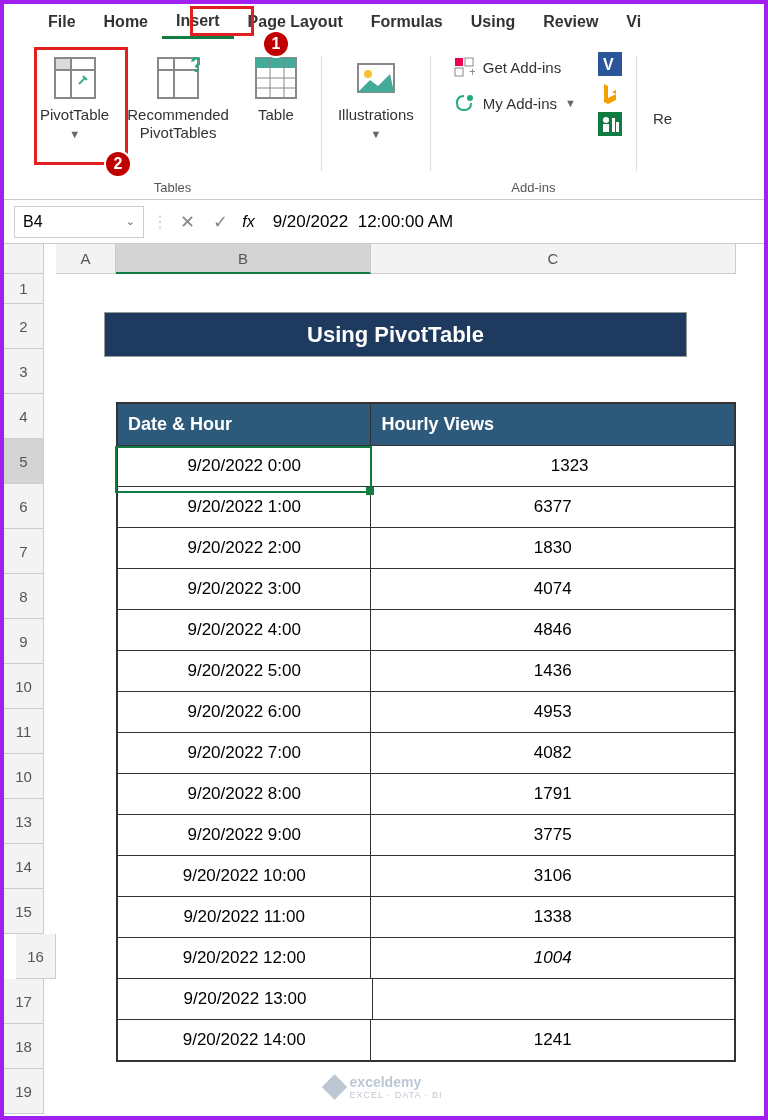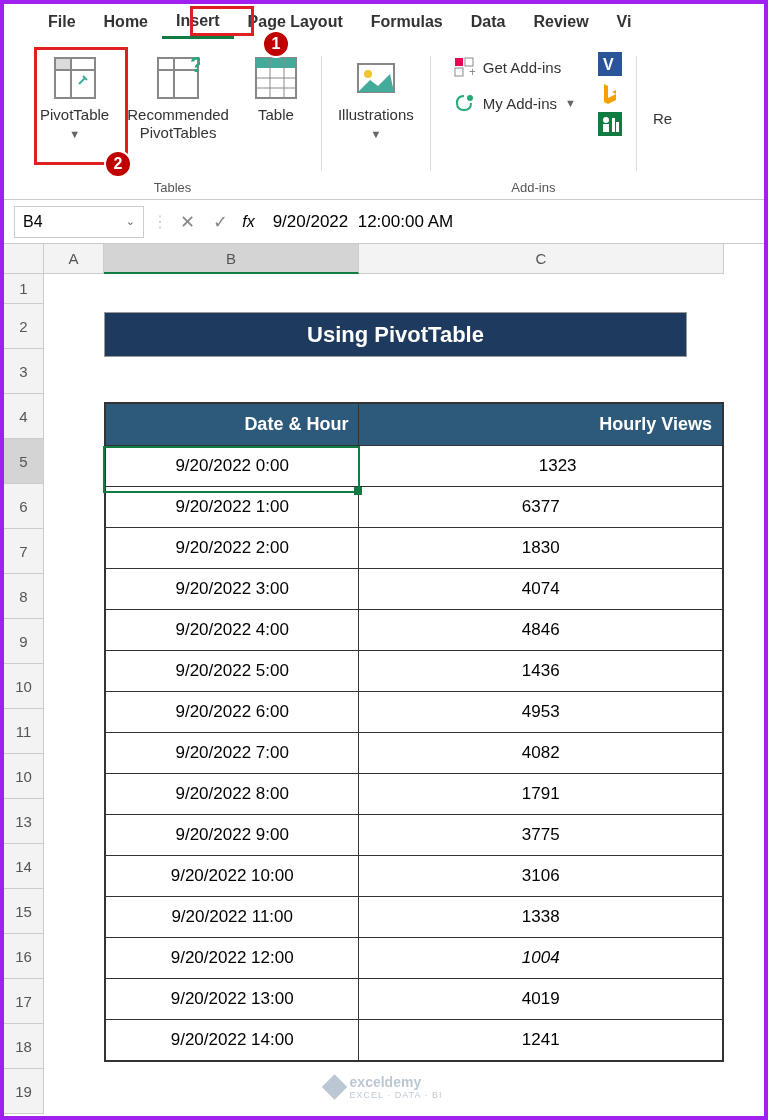--- a/index.html
+++ b/index.html
@@ -31,39 +31,39 @@
 .col-headers { display: flex; }
 .corner { width: 40px; height: 30px; background: #f3f3f3; border-right: 1px solid #ccc; border-bottom: 1px solid #ccc; }
 .col-h { height: 30px; background: #f3f3f3; border-right: 1px solid #ccc; border-bottom: 1px solid #ccc; display: flex; align-items: center; justify-content: center; font-size: 15px; color: #555; }
 .row-h { width: 40px; background: #f3f3f3; border-right: 1px solid #ccc; border-bottom: 1px solid #ccc; display: flex; align-items: center; justify-content: center; font-size: 15px; color: #555; }
 .row-h.sel { background: #d4d4d4; }
 .col-h.sel { background: #d4d4d4; border-bottom: 2px solid #107c41; }
 .grid { position: relative; }
 .title-banner { position: absolute; background: #1f3a5f; color: #fff; font-size: 22px; font-weight: bold; display: flex; align-items: center; justify-content: center; border: 1px solid #999; }
 .data-table { position: absolute; border: 2px solid #333; }
 .data-header { display: flex; background: #2d5a7a; color: #fff; font-weight: bold; font-size: 18px; }
-.data-header > div { padding: 10px; text-align: right; border-right: 1px solid #333; }
+.data-header > div { padding: 10px; text-align: left; border-right: 1px solid #333; }
 .data-row { display: flex; border-top: 1px solid #333; }
 .data-row > div { padding: 10px; text-align: center; font-size: 17px; border-right: 1px solid #333; }
 .sel-cell { position: absolute; border: 2px solid #107c41; pointer-events: none; }
 .sel-handle { position: absolute; width: 8px; height: 8px; background: #107c41; right: -4px; bottom: -4px; }
 .watermark { position: absolute; bottom: 16px; left: 50%; transform: translateX(-50%); display: flex; align-items: center; gap: 6px; opacity: 0.35; font-size: 14px; color: #406080; }
 .watermark .wicon { width: 18px; height: 18px; background: #406080; transform: rotate(45deg); }
 .chevron { font-size: 11px; color: #666; }
 </style>
 </head>
 <body>
 
 <div class="ribbon-tabs">
   <div class="ribbon-tab">File</div>
   <div class="ribbon-tab">Home</div>
   <div class="ribbon-tab active" style="position:relative">Insert</div>
   <div class="ribbon-tab">Page Layout</div>
   <div class="ribbon-tab">Formulas</div>
-  <div class="ribbon-tab">Data</div>
+  <div class="ribbon-tab">Using</div>
   <div class="ribbon-tab">Review</div>
   <div class="ribbon-tab">Vi</div>
 </div>
 
 <div class="highlight-box" style="left:186px; top:2px; width:64px; height:30px;"></div>
 <div class="callout-badge" style="left:258px; top:26px;">1</div>
 
 <div class="ribbon-content">
   <div class="ribbon-group">
     <div class="ribbon-group-items">
@@ -203,35 +203,35 @@
         <div class="row-h" style="height: 45px;">6</div>
         <div class="row-h" style="height: 45px;">7</div>
         <div class="row-h" style="height: 45px;">8</div>
         <div class="row-h" style="height: 45px;">9</div>
         <div class="row-h" style="height: 45px;">10</div>
         <div class="row-h" style="height: 45px;">11</div>
         <div class="row-h" style="height: 45px;">10</div>
         <div class="row-h" style="height: 45px;">13</div>
         <div class="row-h" style="height: 45px;">14</div>
         <div class="row-h" style="height: 45px;">15</div>
-        <div class="row-h" style="height: 45px;">16</div>
+        <div class="row-h" style="height: 45px; margin-left: 12px;">16</div>
         <div class="row-h" style="height: 45px;">17</div>
         <div class="row-h" style="height: 45px;">18</div>
         <div class="row-h" style="height: 45px;">19</div>
       </div>
   </div>
   <div style="flex:1">
     <div class="col-headers" id="col-headers">
         <div class="col-h" style="width: 60px;">A</div>
         <div class="col-h sel" style="width: 255px;">B</div>
         <div class="col-h" style="width: 365px;">C</div>
       </div>
     <div class="grid" id="grid" style="height:870px">
 
-      <div class="title-banner" style="left:60px; top:38px; width:583px; height:45px;">
+      <div class="title-banner" style="left:48px; top:38px; width:583px; height:45px;">
         <span>Using PivotTable</span>
       </div>
 
       <div class="data-table" id="data-table" style="left:60px; top:128px; width:620px;">
         <div class="data-header">
           <div style="width:255px">Date &amp; Hour</div>
           <div style="width:365px; border-right:none">Hourly Views</div>
         </div>
         <div id="data-rows">
             <div class="data-row">
@@ -281,21 +281,20 @@
             <div class="data-row">
               <div style="width: 255px;">9/20/2022 11:00</div>
               <div style="width: 365px; border-right: none;">1338</div>
             </div>
             <div class="data-row">
               <div style="width: 255px;">9/20/2022 12:00</div>
               <div style="width: 365px; border-right: none; font-style: italic;">1004</div>
             </div>
             <div class="data-row">
               <div style="width: 255px;">9/20/2022 13:00</div>
-              <div style="width: 365px; border-right: none;">4019</div>
             </div>
             <div class="data-row">
               <div style="width: 255px;">9/20/2022 14:00</div>
               <div style="width: 365px; border-right: none;">1241</div>
             </div>
           </div>
       </div>
 
       <div class="sel-cell" style="left:59px; top:172px; width:257px; height:47px;">
         <div class="sel-handle"></div>

